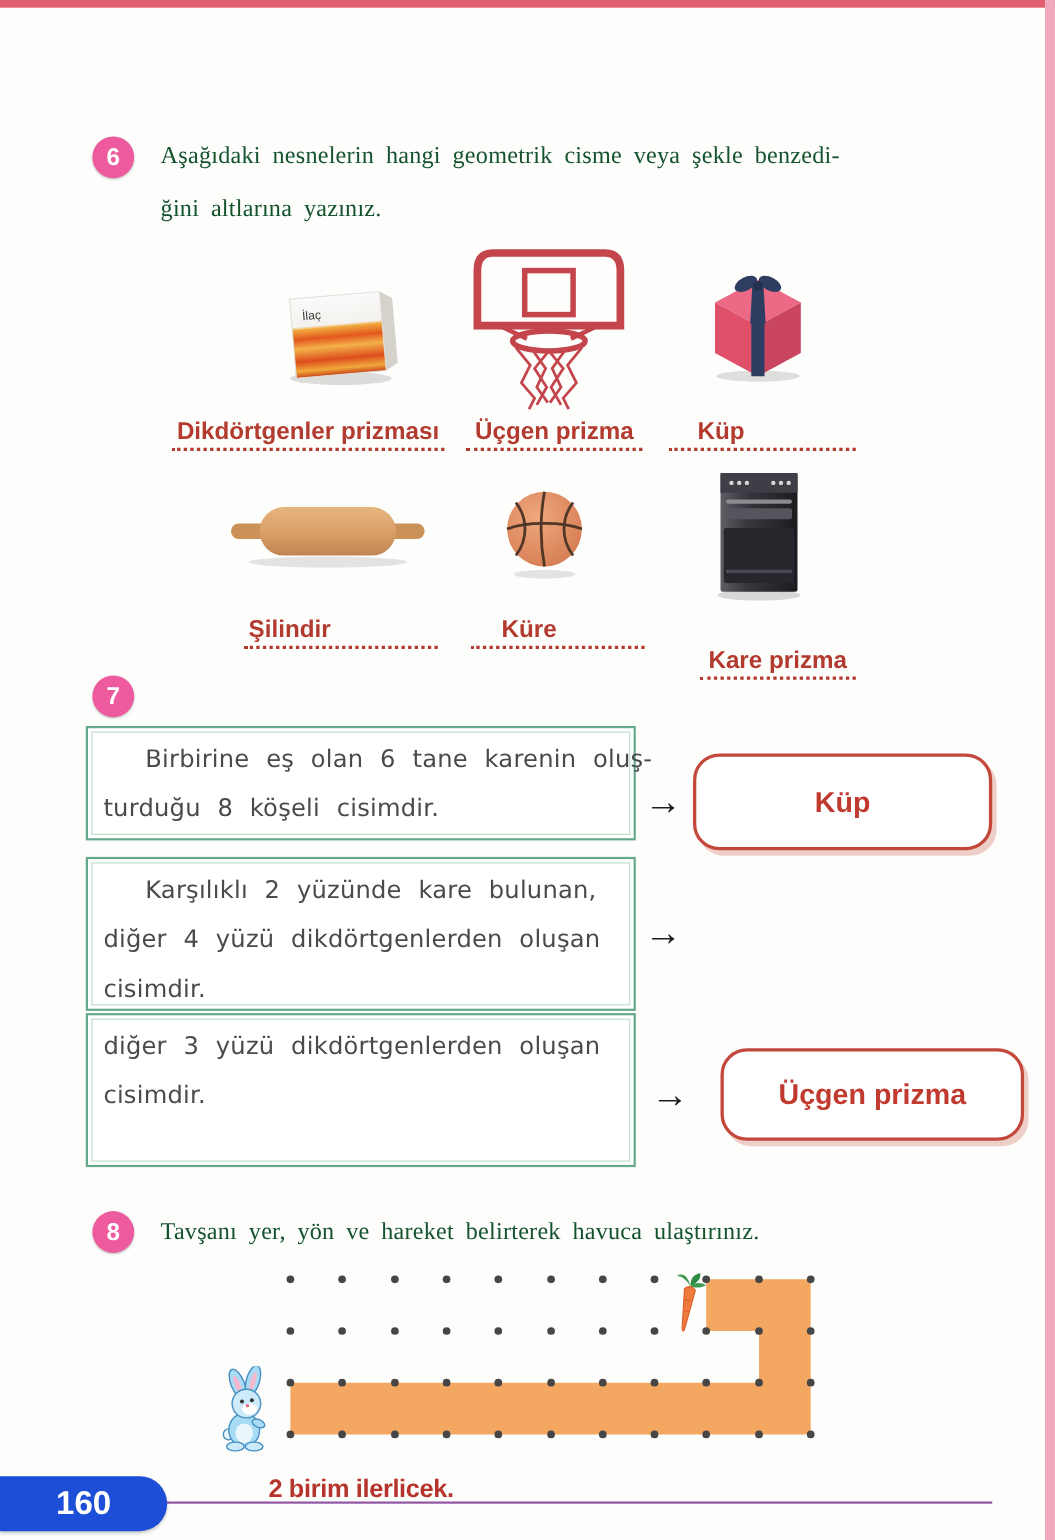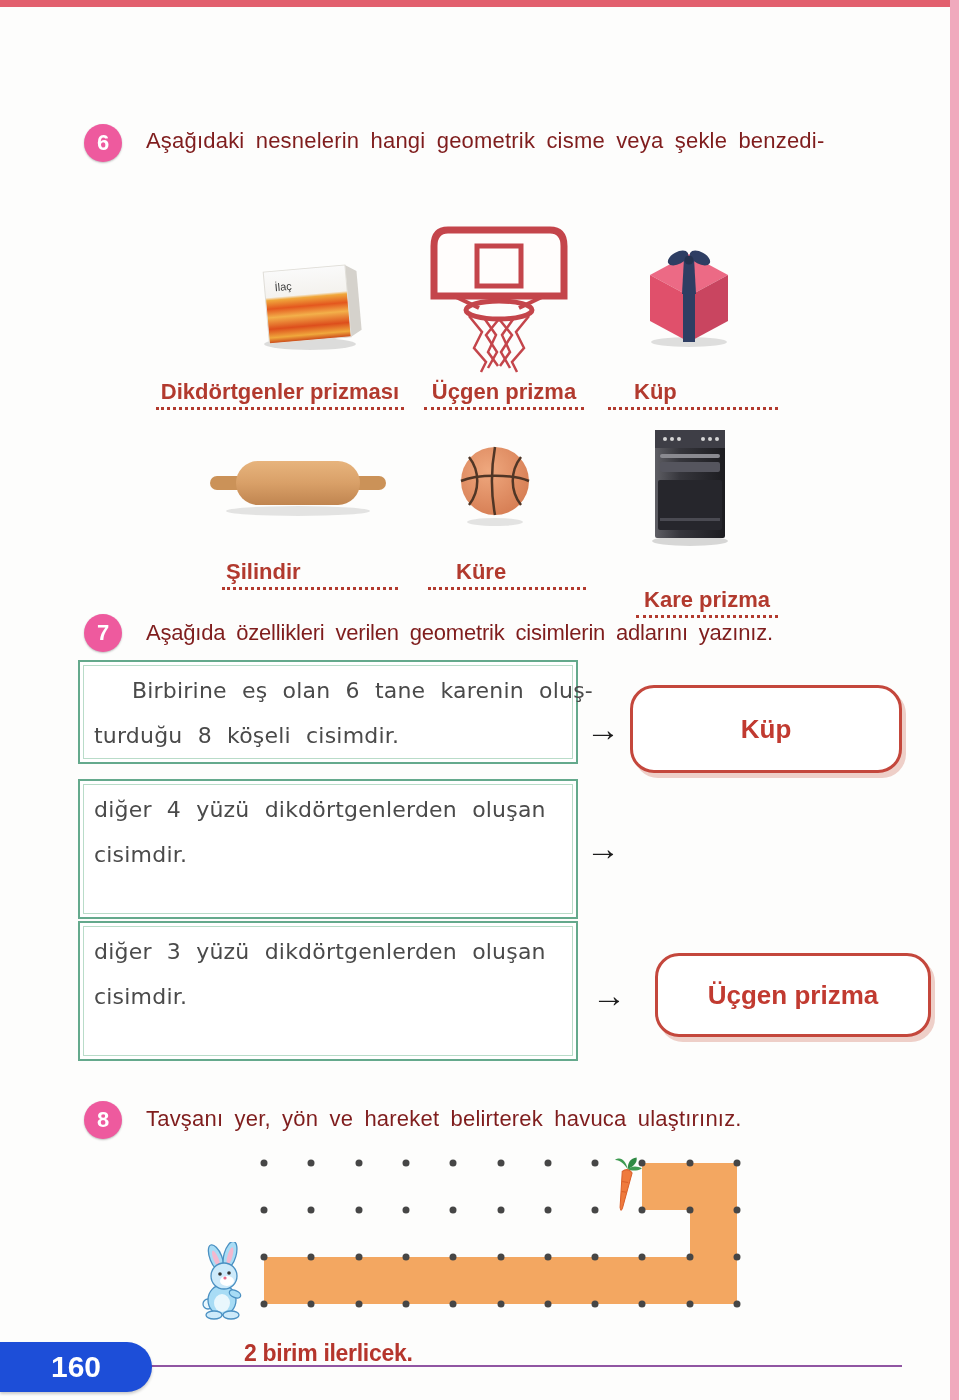--- a/index.html
+++ b/index.html
@@ -6,21 +6,21 @@
   .page{position:relative;width:959px;height:1400px;background:#fdfdfc;margin:0 auto;overflow:hidden;
         font-family:"Liberation Sans",sans-serif;}
   
   .topbar{position:absolute;left:0;top:0;width:959px;height:7px;background:#e2606e;}
   .rightbar{position:absolute;left:950px;top:0;width:9px;height:1400px;background:#f0a9bd;}
   
   .qbadge{position:absolute;width:38px;height:38px;border-radius:50%;background:#ee5a9e;
           color:#fff;font-weight:700;font-size:22px;display:flex;align-items:center;justify-content:center;
           box-shadow:0 1px 2px rgba(0,0,0,.25);}
   
-  .prompt{position:absolute;font-family:Liberation Sans, sans-serif;font-weight:400;color:#7f1d1d;
+  .prompt{position:absolute;font-family:Liberation Serif, serif;font-weight:400;color:#14532d;
           font-size:22px;letter-spacing:.2px;word-spacing:5px;white-space:nowrap;}
   
   .ans-line{position:absolute;height:34px;border-bottom:3px dotted #b23a2e;color:#b23a2e;
             font-weight:700;font-size:22px;white-space:nowrap;display:flex;align-items:flex-end;
             justify-content:center;padding-bottom:2px;box-sizing:border-box;}
   .ans-left{justify-content:flex-start;}
   
   .descbox{position:absolute;left:78px;width:500px;border:2px solid #64a98c;outline:1px solid #b9dcc9;
            outline-offset:-6px;background:#fff;box-sizing:border-box;padding:6px 14px 0 14px;}
   .descbox .dline{font-family:"DejaVu Sans",sans-serif;color:#4a4a4a;font-size:22px;line-height:45px;
@@ -46,20 +46,21 @@
 
 <div class="page">
 
   <div class="topbar"></div>
   <div class="rightbar"></div>
 
   <div class="qbadge" style="left:84px;top:124px;">
       <span>6</span>
     </div>
   <div class="prompt" style="left:146px;top:128px;">Aşağıdaki nesnelerin hangi geometrik cisme veya şekle benzedi-</div>
+  <div class="prompt" style="left:146px;top:176px;">ğini altlarına yazınız.</div>
 
   <div class="figure" style="left:252px;top:252px;">
     <svg width="120" height="100" viewBox="0 0 120 100">
       <ellipse cx="58" cy="92" rx="46" ry="6" fill="rgba(0,0,0,0.13)"></ellipse>
       <g transform="rotate(-5 60 50)">
         <defs>
           <linearGradient id="medgrad" x1="0" y1="0" x2="0" y2="1">
             <stop offset="0" stop-color="#fafafa"></stop>
               <stop offset="0.36" stop-color="#f4f2ee"></stop>
             <stop offset="0.40" stop-color="#f0a83c"></stop>
@@ -180,32 +181,32 @@
   <div class="ans-line ans-left" style="left:222px;top:556px;width:176px;padding-left:4px;">
       <span>Şilindir</span>
     </div>
   <div class="ans-line" style="left:636px;top:584px;width:142px;">
       <span>Kare prizma</span>
     </div>
 
   <div class="qbadge" style="left:84px;top:614px;">
       <span>7</span>
     </div>
-  <div class="prompt" style="left:146px;top:620px;letter-spacing:-0.2px;">Aşağıda özellikleri verilen geometrik cisimlerin adlarını yazınız.</div>
 
   <div class="descbox" style="top:641px;height:104px;margin-top:19px;">
     <div class="dline indent">Birbirine eş olan 6 tane karenin oluş-</div>
     <div class="dline">turduğu 8 köşeli cisimdir.</div>
   </div>
   <div class="arrow" style="left:586px;top:707px;">→</div>
   <div class="ansbox" style="left:630px;top:685px;width:272px;height:88px;">
       <span>Küp</span>
     </div>
 
   <div class="descbox" style="top:779px;height:140px;">
+    <div class="dline indent">Karşılıklı 2 yüzünde kare bulunan,</div>
     <div class="dline">diğer 4 yüzü dikdörtgenlerden oluşan</div>
     <div class="dline">cisimdir.</div>
   </div>
   <div class="arrow" style="left:586px;top:826px;">→</div>
 
   <div class="descbox" style="top:921px;height:140px;">
     <div class="dline">diğer 3 yüzü dikdörtgenlerden oluşan</div>
     <div class="dline">cisimdir.</div>
   </div>
   <div class="arrow" style="left:592px;top:973px;">→</div>

